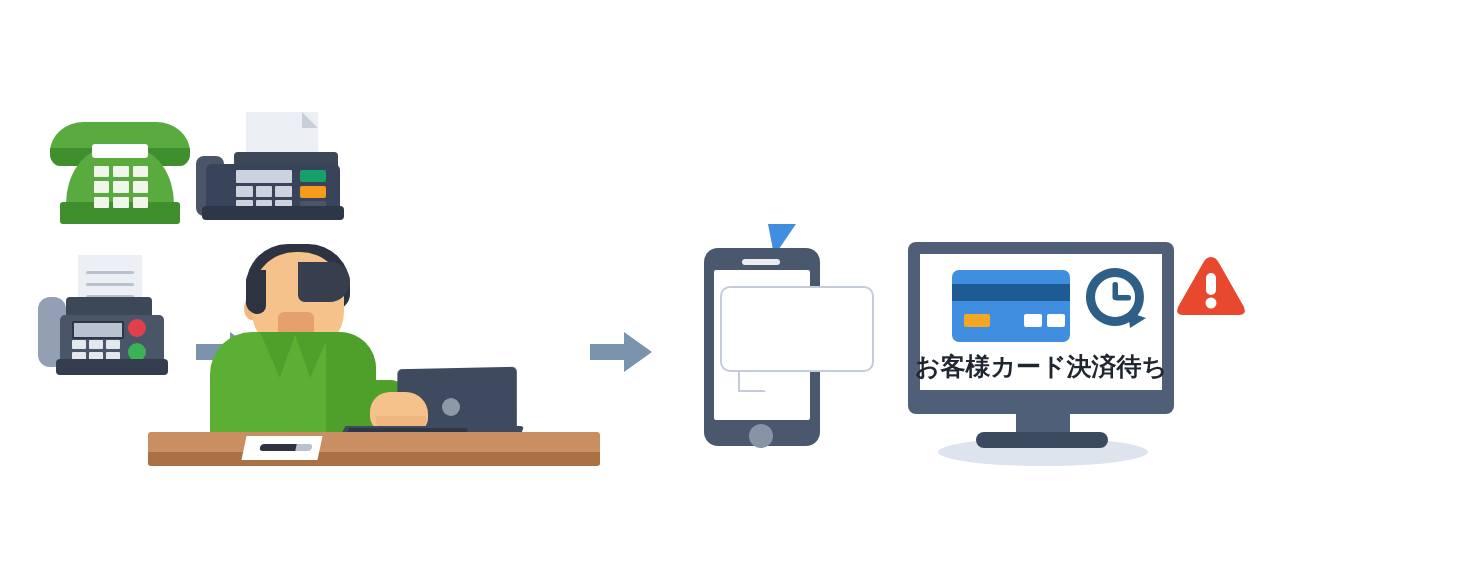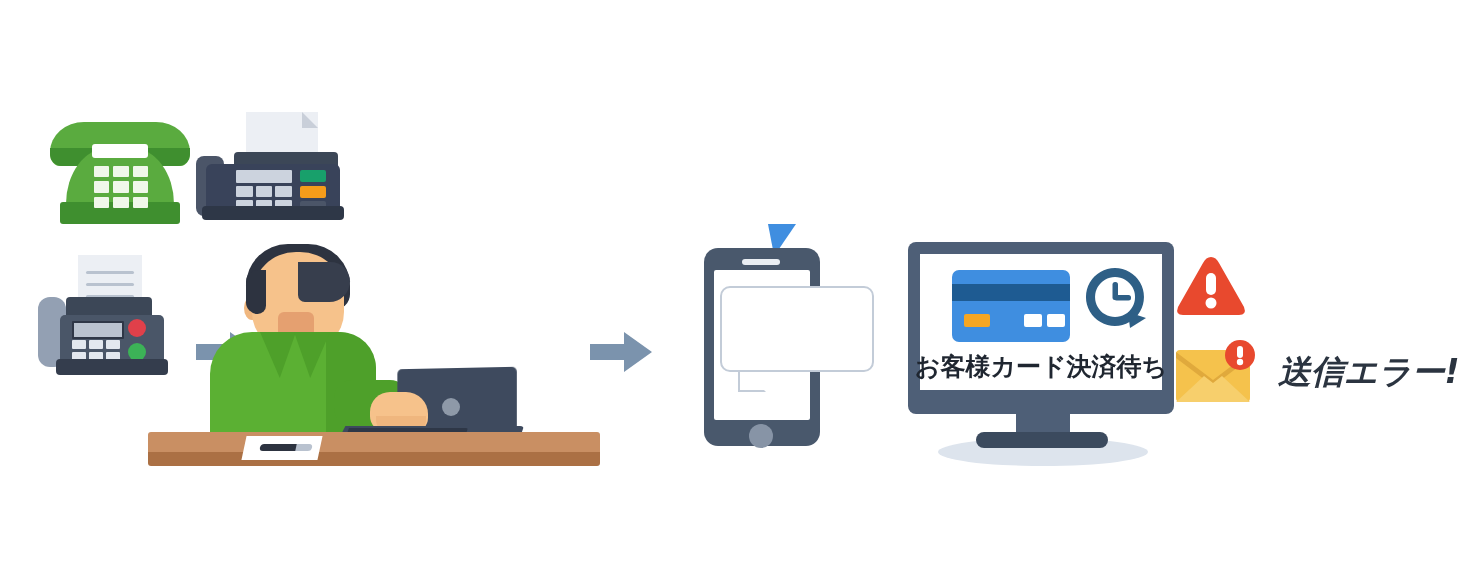--- a/index.html
+++ b/index.html
@@ -406,29 +406,16 @@
     <div class="alert-row r1">
       <div class="tri-wrap">
         <svg viewBox="0 0 74 66" width="74" height="66">
           <path d="M37 2 Q42 2 45 8 L70 52 Q73 60 65 60 L9 60 Q1 60 4 52 L29 8 Q32 2 37 2 Z" fill="#e8492e"></path>
           <rect x="32" y="18" width="10" height="22" rx="5" fill="#ffffff"></rect>
           <circle cx="37" cy="48" r="5.5" fill="#ffffff"></circle>
         </svg>
       </div>
     </div>
 
-    <div class="alert-row r2">
-      <div class="env-wrap">
-        <svg viewBox="0 0 88 64" width="88" height="64">
-          <rect x="2" y="10" width="74" height="52" rx="4" fill="#f5c24c"></rect>
-          <path d="M2 12 L39 40 L76 12 L76 18 L39 46 L2 18 Z" fill="#e0a93c"></path>
-          <path d="M2 62 L30 36 L39 43 L48 36 L76 62 Z" fill="#f7cf6c"></path>
-          <circle cx="66" cy="15" r="15" fill="#e8492e"></circle>
-          <rect x="63" y="6" width="6" height="12" rx="3" fill="#ffffff"></rect>
-          <circle cx="66" cy="22" r="3.2" fill="#ffffff"></circle>
-        </svg>
-      </div>
-      <div class="alert-label jp">送信エラー!</div>
-    </div>
 
   </div>
 
 </div>
 
 </body></html>

